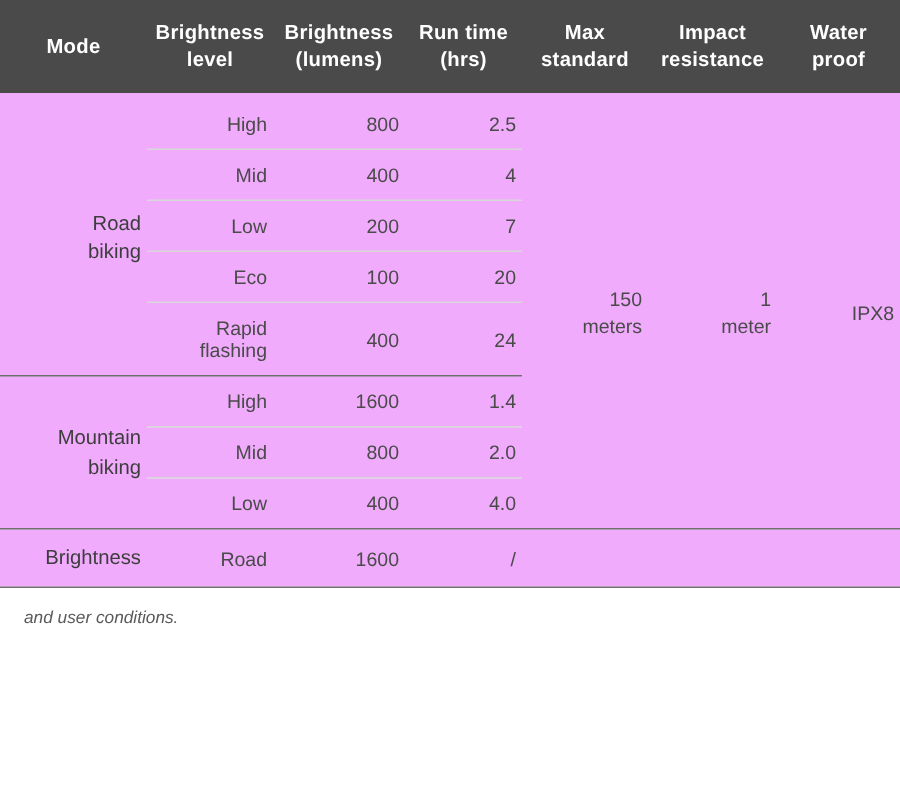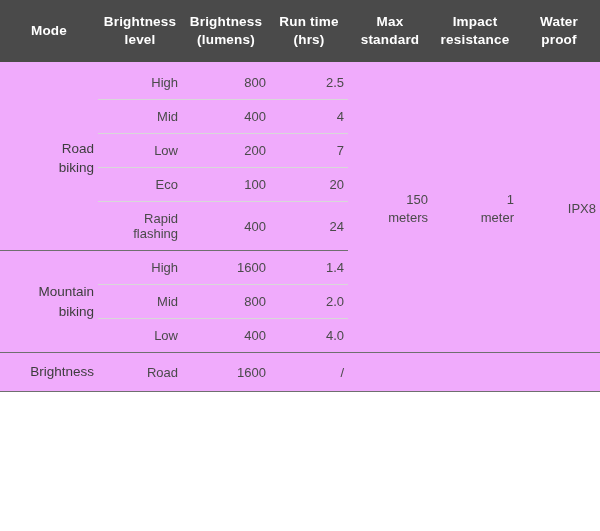--- a/index.html
+++ b/index.html
@@ -222,13 +222,14 @@
       <td>/</td>
       <td></td>
       <td></td>
       <td></td>
     </tr>
 
   </tbody>
 </table>
 
 <div class="note-wrap">
+  <div class="note">and user conditions.</div>
 </div>
 
 </body></html>

